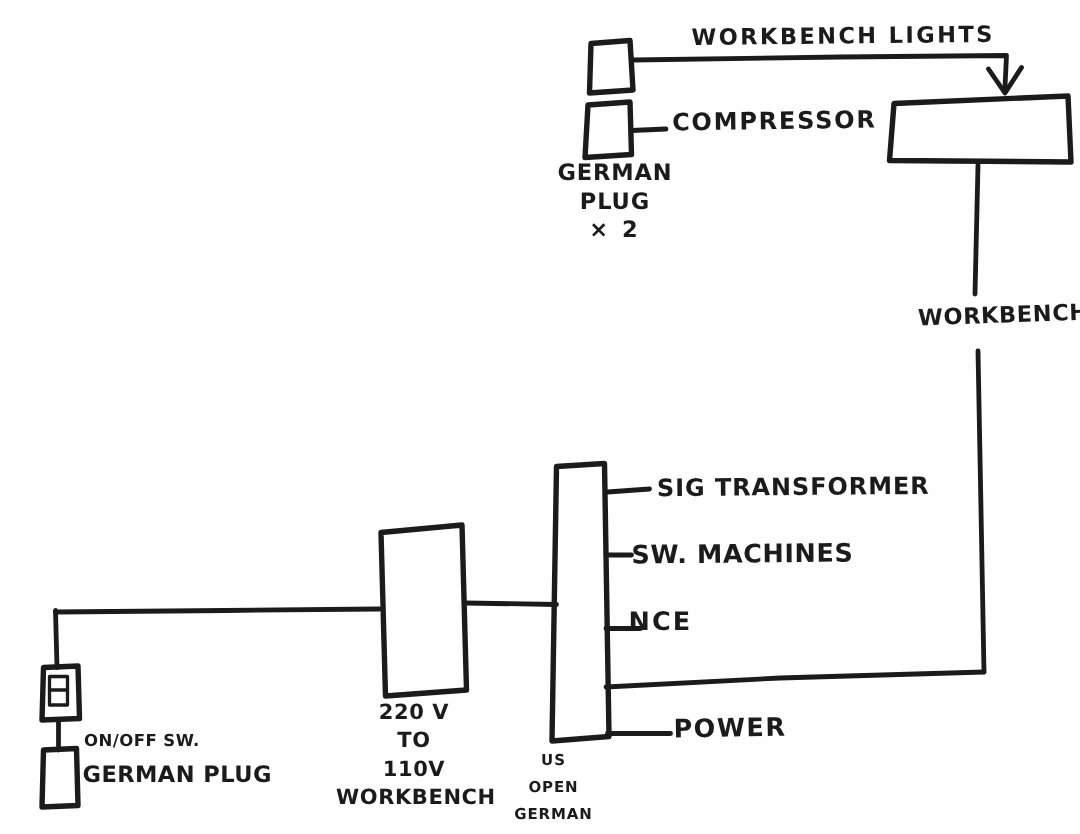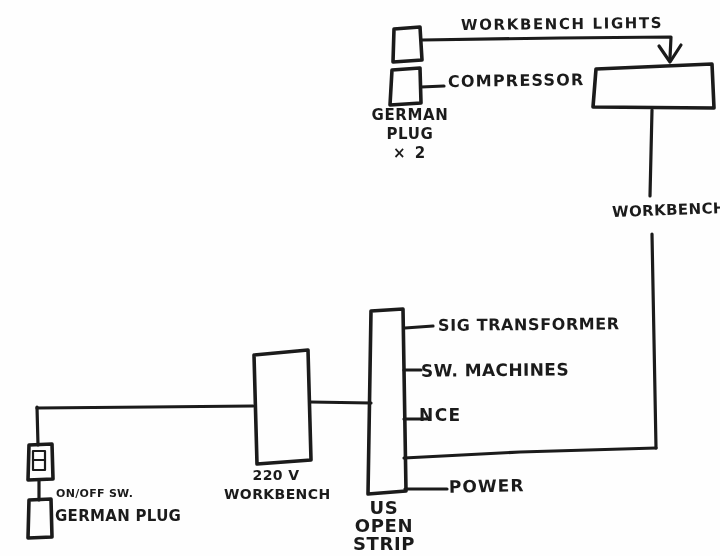--- a/index.html
+++ b/index.html
@@ -31,21 +31,21 @@
   .l-wbl   { left: 461px; top: 15px;  font-size: 15px; letter-spacing: 1.6px; transform: rotate(-0.6deg); }
   .l-comp  { left: 448px; top: 71px;  font-size: 16px; letter-spacing: 1.2px; transform: rotate(-0.8deg); }
   .l-gp2   { left: 347px; top: 106px; width: 126px; font-size: 15px; letter-spacing: 0.6px; line-height: 19px; }
   .l-gp2 .qty { display: block; letter-spacing: 2px; }
   .l-wb    { left: 612px; top: 201px; font-size: 15px; letter-spacing: 0.4px; transform: rotate(-2deg); }
   .l-sig   { left: 438px; top: 315px; font-size: 16px; letter-spacing: 0.6px; transform: rotate(-0.5deg); }
   .l-swm   { left: 421px; top: 360px; font-size: 17px; letter-spacing: 0.4px; transform: rotate(-0.5deg); }
   .l-nce   { left: 419px; top: 405px; font-size: 17px; letter-spacing: 1.4px; }
   .l-open  { left: 449px; top: 476px; font-size: 17px; letter-spacing: 1px; transform: rotate(-1deg); }
   .l-conv  { left: 224px; top: 466px; width: 104px; font-size: 14px; line-height: 19px; letter-spacing: 0.4px; }
-  .l-strip { left: 343px; top: 499px; width: 82px;  font-size: 18px; line-height: 18px; letter-spacing: 0.6px; }
+  .l-strip { left: 328px; top: 499px; width: 82px;  font-size: 10px; line-height: 18px; letter-spacing: 0.6px; }
   .l-onoff { left: 56px;  top: 447px; font-size: 11px; letter-spacing: 0.3px; margin-top: 40px; }
   .l-gpb   { left: 55px;  top: 507px; font-size: 15px; letter-spacing: 0.3px; }
 </style>
 </head>
 <body>
 
 <div id="canvas">
 
   <svg id="wires" width="720" height="556" viewBox="0 0 720 556">
 
@@ -105,26 +105,28 @@
   <div class="lbl l-sig">SIG TRANSFORMER</div>
 
   <div class="lbl l-swm">SW. MACHINES</div>
 
   <div class="lbl l-nce">NCE</div>
 
   <div class="lbl l-open">POWER</div>
 
   <div class="lbl l-conv multiline">
     <span style="display:block">220 V</span>
+    <span style="display:block">TO</span>
+    <span style="display:block">110V</span>
     <span style="display:block">WORKBENCH</span>
   </div>
 
   <div class="lbl l-strip multiline">
     <span style="display:block">US</span>
     <span style="display:block">OPEN</span>
-    <span style="display:block">STRIP</span>
+    <span style="display:block">GERMAN</span>
   </div>
 
   <div class="lbl l-onoff">ON/OFF SW.</div>
 
   <div class="lbl l-gpb">GERMAN PLUG</div>
 
 </div>
 
 </body></html>

